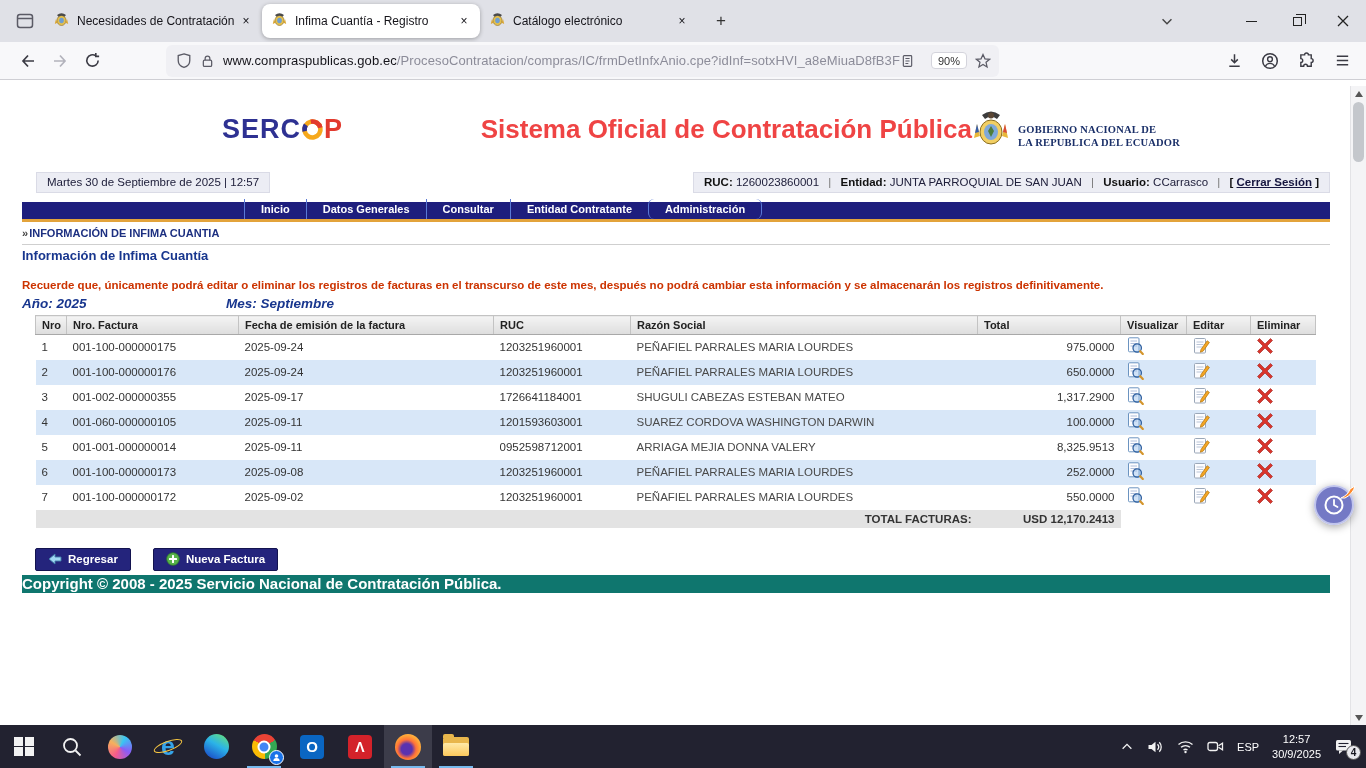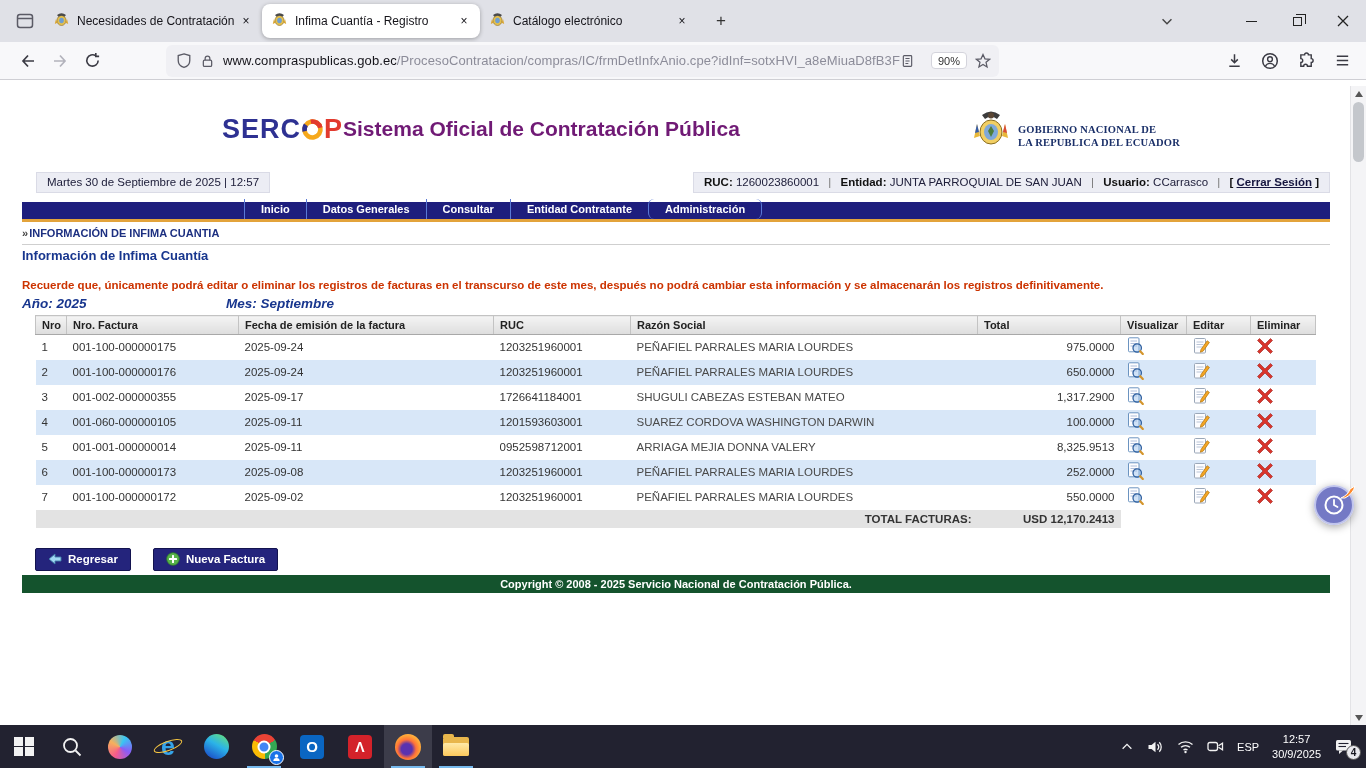--- a/index.html
+++ b/index.html
@@ -34,21 +34,21 @@
 .tb-right .nav-btn{margin-left:4px;}
 
 
 .viewport{position:absolute;top:86px;left:0;right:0;height:639px;background:#fff;overflow:hidden;}
 .page{margin:0 36px 0 22px;position:relative;}
 .site-header{height:86px;display:flex;align-items:center;}
 .sercop{margin-left:200px;display:flex;align-items:center;font-size:27px;font-weight:bold;letter-spacing:1px;}
 .sercop .blue{color:#2e3192;}
 .sercop .red{color:#e23a2e;}
 .sercop svg{margin:0 -1px;}
-.site-title{flex:1;text-align:left;font-size:21px;font-weight:bold;color:#701a75;}
+.site-title{flex:1;text-align:right;font-size:26px;font-weight:bold;color:#ef4444;}
 .gov{display:flex;align-items:flex-end;gap:8px;margin-right:150px;}
 .gov-text{font-family:"Liberation Serif",serif;font-size:10.5px;font-weight:bold;color:#1b3069;line-height:1.3;letter-spacing:.2px;}
 .infobar{height:21px;display:flex;justify-content:space-between;margin-bottom:9px;font-size:11.5px;color:#20203c;}
 .infobox{background:#ecedf4;border:1px solid #dadbe6;padding:3px 10px;white-space:nowrap;}
 .infobox.left{margin-left:14px;}
 .infobox b{color:#111;}
 .infobox .sep{color:#777;margin:0 6px;}
 .logout-link{font-weight:bold;color:#15153f;text-decoration:underline;}
 .menubar{height:20px;background:#1e1e7d;border-bottom:3px solid #e3a33b;display:flex;padding-left:222px;align-items:flex-end;}
 .menubar .mi{color:#fff;font-size:11px;font-weight:bold;line-height:20px;padding:0 16px;border-left:1px solid #5a79d6;}
@@ -65,21 +65,21 @@
 tr.alt td{background:#d8e7f8;}
 .c-total{text-align:right;}
 .c-razon{color:#4a4a4a;}
 .c-act{padding:0 4px !important;}
 .act{display:inline-flex;align-items:center;margin-left:2px;cursor:pointer;}
 tr.trow td{background:#e3e3e3;font-weight:bold;height:18px;font-size:11.5px;}
 tr.trow td.t-empty{background:#fff;}
 .t-label{text-align:right;}
 .btnrow{margin:20px 0 0 13px;display:flex;gap:22px;}
 .site-btn{height:23px;background:#24247c;border:1px solid #13134f;border-radius:2px;color:#fff;font-weight:bold;font-size:11.5px;display:inline-flex;align-items:center;gap:6px;padding:0 12px;cursor:pointer;}
-.site-footer{margin-top:4px;height:18px;background:#14532d;color:#fff;font-size:11px;font-weight:bold;text-align:center;line-height:18px;}
+.site-footer{margin-top:4px;height:18px;background:#0f766e;color:#fff;font-size:15px;font-weight:bold;text-align:left;line-height:18px;}
 
 
 .float-widget{position:absolute;right:12px;top:399px;width:40px;height:40px;border-radius:50%;background:rgba(104,110,192,.92);border:2px solid rgba(196,200,238,.95);box-shadow:0 2px 8px rgba(0,0,0,.35);display:flex;align-items:center;justify-content:center;z-index:5;}
 .float-widget .flame{position:absolute;top:-2px;right:-4px;}
 
 
 .scrollbar{position:absolute;top:0;right:0;width:16px;height:639px;background:#f4f4f6;border-left:1px solid #e3e3e6;}
 .sb-arrow{position:absolute;left:0;width:15px;height:15px;display:flex;align-items:center;justify-content:center;}
 .sb-arrow.up{top:0;}
 .sb-arrow.down{bottom:0;}

